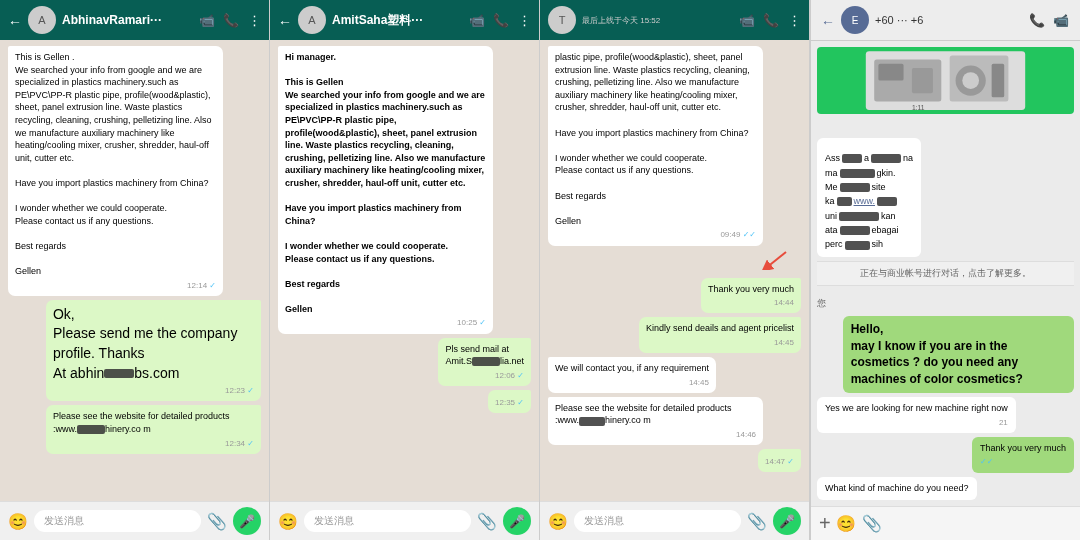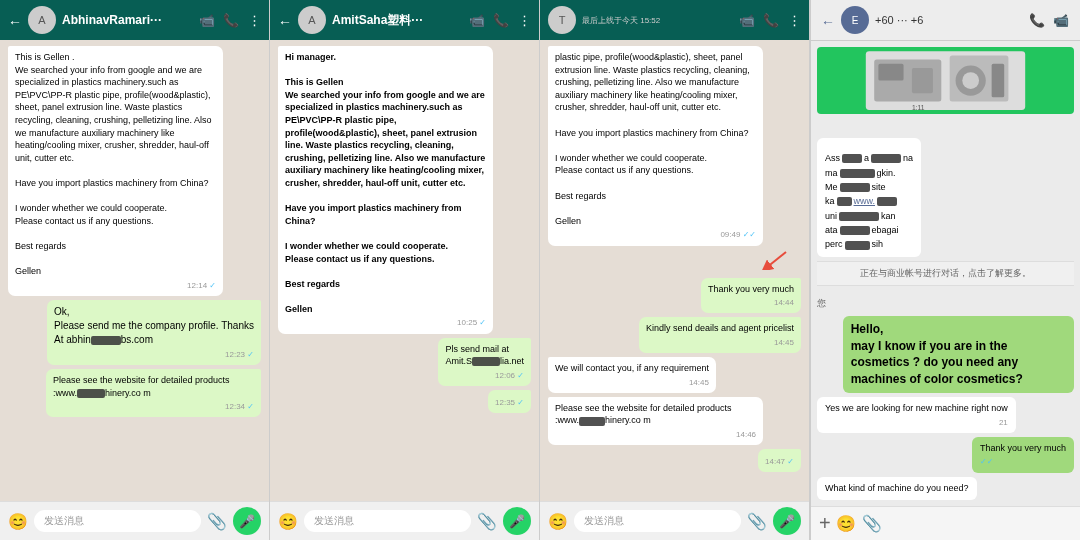--- a/index.html
+++ b/index.html
@@ -262,21 +262,21 @@
 
 I wonder whether we could cooperate.
 Please contact us if any questions.
 
 Best regards
 
 Gellen</div>
       <div class="msg-time">12:14 <span class="tick">✓</span></div>
     </div>
     <div class="msg msg-sent">
-      <div style="font-size:10px;white-space:pre-line;">Ok,
+      <div style="font-size:14px;white-space:pre-line;">Ok,
 Please send me the company profile. Thanks
 At abhin<span class="redacted" style="width:30px;"></span>bs.com</div>
       <div class="msg-time">12:23 <span class="tick">✓</span></div>
     </div>
     <div class="msg msg-sent">
       <div style="font-size:9px;white-space:pre-line;">Please see the website for detailed products :www.<span class="redacted" style="width:28px;"></span>hinery.co m</div>
       <div class="msg-time">12:34 <span class="tick">✓</span></div>
     </div>
   </div>
   <div class="chat-footer">

